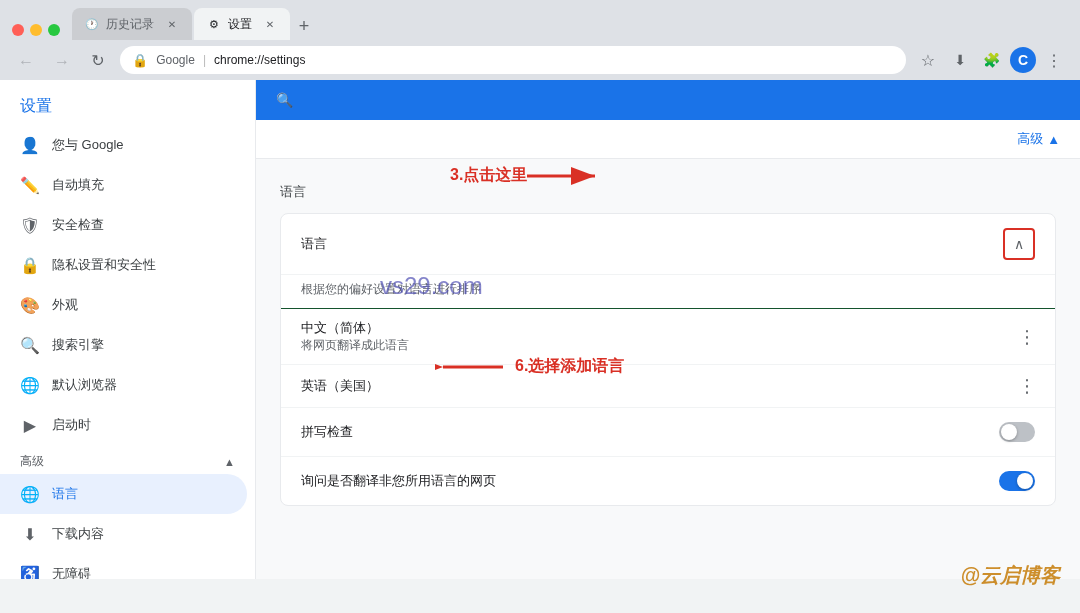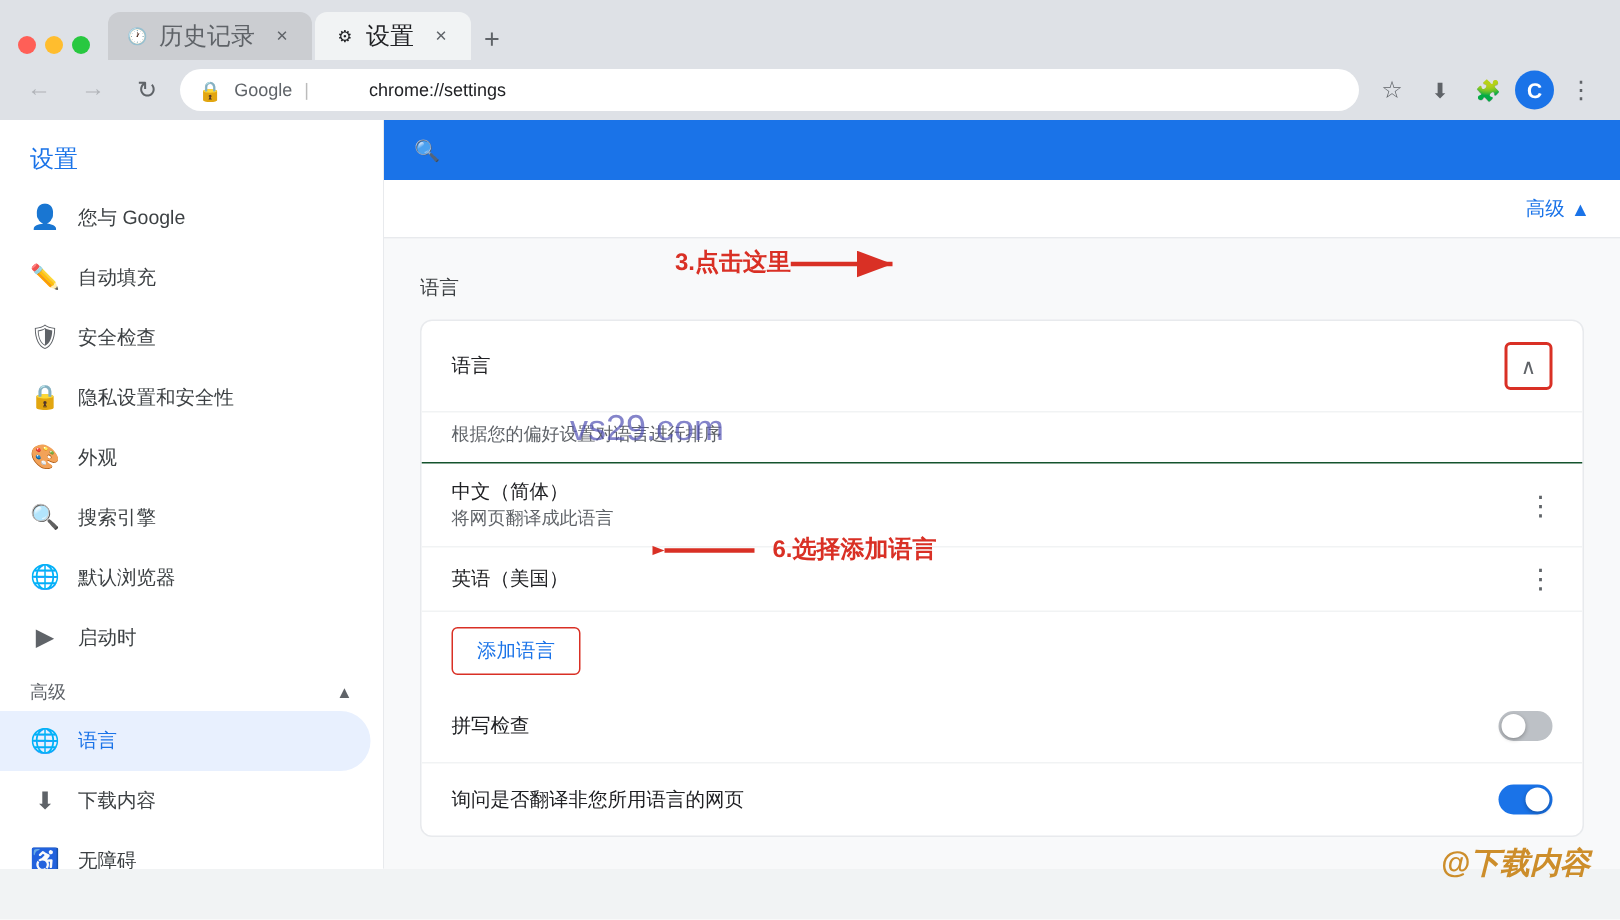--- a/index.html
+++ b/index.html
@@ -9,32 +9,32 @@
     .browser-chrome { background: #dee1e6; width: 100%; }
     .traffic-lights { display: flex; gap: 6px; align-items: center; }
     .traffic-light { width: 12px; height: 12px; border-radius: 50%; }
     .tl-red { background: #ff5f57; }
     .tl-yellow { background: #ffbd2e; }
     .tl-green { background: #28c840; }
     .tab { display: flex; align-items: center; gap: 6px; padding: 0 12px; height: 32px; background: #e8eaed; border-radius: 8px 8px 0 0; font-size: 12px; color: #5f6368; cursor: pointer; max-width: 200px; }
     .tab.inactive { background: #cbcdd1; }
     .tab.active { background: #f1f3f4; color: #202124; }
     .tab-favicon { width: 16px; height: 16px; display: flex; align-items: center; justify-content: center; font-size: 11px; }
-    .tab-title { font-size: 16px; white-space: nowrap; overflow: hidden; text-overflow: ellipsis; }
+    .tab-title { font-size: 12px; white-space: nowrap; overflow: hidden; text-overflow: ellipsis; }
     .tab-close { width: 16px; height: 16px; border-radius: 50%; display: flex; align-items: center; justify-content: center; font-size: 10px; color: #5f6368; margin-left: 4px; }
     .new-tab-btn { width: 28px; height: 28px; display: flex; align-items: center; justify-content: center; border-radius: 50%; font-size: 18px; color: #5f6368; cursor: pointer; }
 
     
     .address-bar-row { background: #dee1e6; display: flex; align-items: center; padding: 6px 12px; gap: 8px; height: 40px; }
     .nav-btn { width: 28px; height: 28px; border-radius: 50%; display: flex; align-items: center; justify-content: center; color: #5f6368; cursor: pointer; font-size: 16px; }
     .nav-btn.disabled { color: #b0b3b8; cursor: default; }
     .address-bar { flex: 1; background: #fff; border-radius: 20px; height: 28px; display: flex; align-items: center; padding: 0 12px; gap: 8px; font-size: 13px; color: #202124; }
     .address-favicon { font-size: 13px; color: #5f6368; }
     .address-origin { color: #5f6368; font-size: 12px; }
-    .address-path { color: #202124; font-size: 12px; margin-left: 32px; }
+    .address-path { color: #202124; font-size: 12px; }
     .toolbar-icons { display: flex; align-items: center; gap: 4px; }
     .toolbar-icon { width: 28px; height: 28px; border-radius: 50%; display: flex; align-items: center; justify-content: center; color: #5f6368; font-size: 16px; cursor: pointer; }
     .profile-icon { width: 26px; height: 26px; border-radius: 50%; background: #1a73e8; display: flex; align-items: center; justify-content: center; color: white; font-size: 14px; font-weight: bold; }
 
     
     .settings-page { display: flex; height: calc(613px - 114px); background: #fff; }
 
     
     .sidebar { width: 256px; min-width: 256px; background: #fff; border-right: 1px solid #e8eaed; overflow-y: auto; padding-bottom: 16px; }
     .sidebar-header { padding: 16px 20px 8px; }
@@ -236,23 +236,20 @@
             <div class="three-dots">⋮</div>
           </div>
 
           <div class="lang-item">
             <div>
               <div class="lang-name">英语（美国）</div>
             </div>
             <div class="three-dots">⋮</div>
           </div>
 
-          <div>
-            <button class="add-lang-btn">添加语言</button>
-          </div>
 
           <div class="card-row">
             <div class="card-row-title">拼写检查</div>
             <div class="toggle off"></div>
           </div>
 
           <div class="card-row">
             <div class="card-row-title">询问是否翻译非您所用语言的网页</div>
             <div class="toggle"></div>
           </div>
@@ -285,17 +282,17 @@
             <polygon points="8 0, 0 3, 8 6" fill="#d93025"></polygon>
           </marker>
         </defs>
         <line x1="68" y1="10" x2="8" y2="10" stroke="#d93025" stroke-width="3" marker-end="url(#arrowhead4)"></line>
       </svg>
       <span style="color:#d93025; font-size:16px; font-weight:700;">6.选择添加语言</span>
     </div>
 
     <div style="position:absolute; top:272px; left:380px; font-size:24px; font-weight:400; color:rgba(80,80,180,0.7);">vs29.com</div>
 
-    <div style="position:absolute; bottom:24px; right:20px; font-size:20px; font-weight:800; color:rgba(200,130,20,0.9); font-style:italic;">@下载内容</div>
+    <div style="position:absolute; bottom:24px; right:20px; font-size:20px; font-weight:800; color:rgba(200,130,20,0.9); font-style:italic;">@云启博客</div>
 
   </div>
 
 </div>
 
 </body></html>

